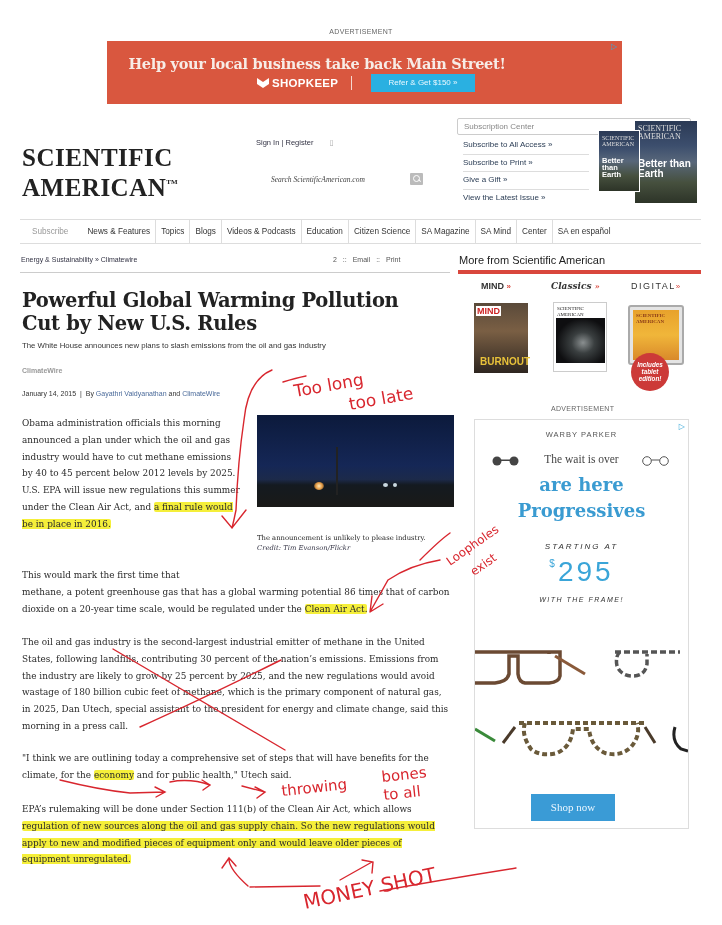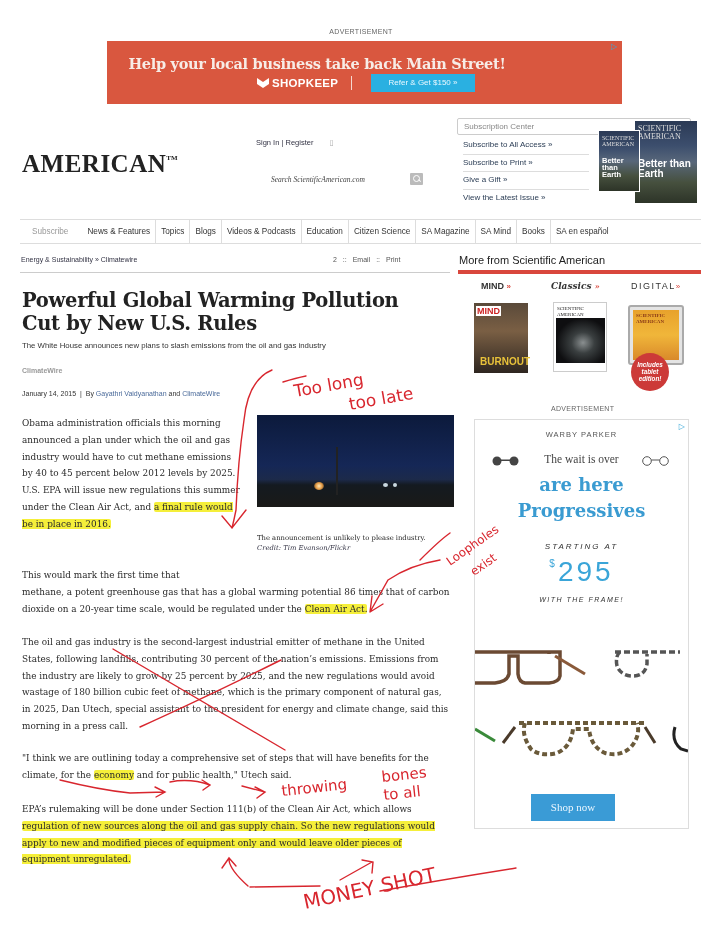--- a/index.html
+++ b/index.html
@@ -111,20 +111,21 @@
 <div class="abs ad-label" style="left:0;right:0;top:28px;">ADVERTISEMENT</div>
 <div class="abs top-ad">
   <div class="headline">Help your local business take back Main Street!</div>
   <div class="brand"><span class="leaf"></span><span>SHOPKEEP</span></div>
   <div class="sep"></div>
   <div class="cta">Refer &amp; Get $150 »</div>
   <div class="adchoice">▷</div>
 </div>
 
 <div class="abs logo">
+  <div>SCIENTIFIC</div>
   <div><span>AMERICAN</span><sup>TM</sup></div>
 </div>
 <div class="abs signin">
   <span>Sign In</span>
   <span>|</span>
   <span>Register</span>
   <span class="dot">▯</span>
 </div>
 <div class="abs search-text">Search ScientificAmerican.com</div>
 <div class="abs search-btn"></div>
@@ -148,21 +149,21 @@
 <div class="abs navbar">
   <div class="item first">Subscribe</div>
   <div class="item">News &amp; Features</div>
   <div class="item">Topics</div>
   <div class="item">Blogs</div>
   <div class="item">Videos &amp; Podcasts</div>
   <div class="item">Education</div>
   <div class="item">Citizen Science</div>
   <div class="item">SA Magazine</div>
   <div class="item">SA Mind</div>
-  <div class="item">Books</div>
+  <div class="item">Center</div>
   <div class="item">SA en español</div>
 </div>
 
 <div class="abs crumb">Energy &amp; Sustainability » Climatewire</div>
 <div class="abs share">
   <span>2</span>
   <span>::</span>
   <span>Email</span>
   <span>::</span>
   <span>Print</span>

